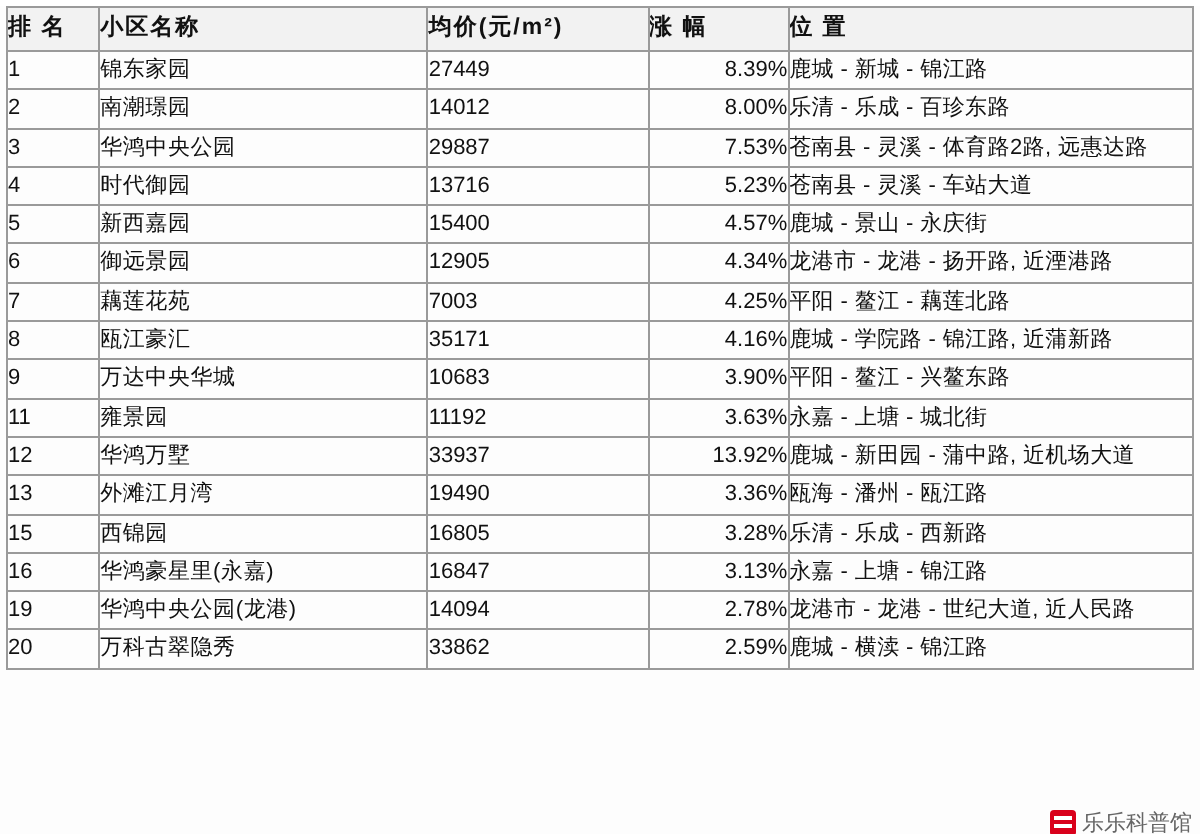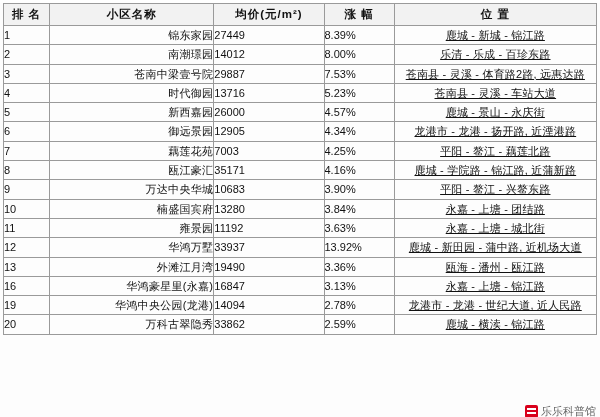--- a/index.html
+++ b/index.html
@@ -33,55 +33,54 @@
     padding: 0;
     height: 18.3px;
     line-height: 18.3px;
     overflow: hidden;
     white-space: nowrap;
   }
   table.rank-table thead th {
     background: #f2f2f2;
     font-weight: bold;
     font-size: 11.5px;
-    text-align: center;
+    text-align: left;
     height: 21px;
     line-height: 21px;
     letter-spacing: 1px;
     margin-top: 37px;
   }
   col.c-rank { width: 46px; }
   col.c-name { width: 164px; }
   col.c-price { width: 110px; }
   col.c-chg { width: 70px; }
   col.c-loc { width: 202px; }
 
   td.rank {
     text-align: left;
     padding-left: 4px;
     font-size: 10.5px;
   }
   td.name {
+    text-align: left;
+    font-size: 11px;
+    letter-spacing: 0.3px;
+  }
+  td.price {
+    font-size: 11px;
+  }
+  td.chg {
     text-align: right;
-    font-size: 11px;
-    letter-spacing: 0.3px;
-  }
-  td.price {
-    font-size: 11px;
-  }
-  td.chg {
-    text-align: left;
     color: #e8382a;
     font-size: 11px;
   }
   td.loc {
-    text-align: center;
+    text-align: left;
     font-size: 10.5px;
     letter-spacing: 0.2px;
-    text-decoration: underline;
   }
   .footer {
     position: absolute;
     right: 4px;
     bottom: 1px;
     font-size: 11px;
     color: #555555;
     display: flex;
     align-items: center;
     gap: 3px;
@@ -141,36 +140,36 @@
       </tr>
       <tr>
         <td class="rank">2</td>
         <td class="name">南潮璟园</td>
         <td class="price">14012</td>
         <td class="chg">8.00%</td>
         <td class="loc">乐清 - 乐成 - 百珍东路</td>
       </tr>
       <tr>
         <td class="rank">3</td>
-        <td class="name">苍南中梁壹号院</td>
+        <td class="name">华鸿中央公园</td>
         <td class="price">29887</td>
         <td class="chg">7.53%</td>
         <td class="loc">苍南县 - 灵溪 - 体育路2路, 远惠达路</td>
       </tr>
       <tr>
         <td class="rank">4</td>
         <td class="name">时代御园</td>
         <td class="price">13716</td>
         <td class="chg">5.23%</td>
         <td class="loc">苍南县 - 灵溪 - 车站大道</td>
       </tr>
       <tr>
         <td class="rank">5</td>
         <td class="name">新西嘉园</td>
-        <td class="price">26000</td>
+        <td class="price">15400</td>
         <td class="chg">4.57%</td>
         <td class="loc">鹿城 - 景山 - 永庆街</td>
       </tr>
       <tr>
         <td class="rank">6</td>
         <td class="name">御远景园</td>
         <td class="price">12905</td>
         <td class="chg">4.34%</td>
         <td class="loc">龙港市 - 龙港 - 扬开路, 近湮港路</td>
       </tr>
@@ -189,27 +188,20 @@
         <td class="loc">鹿城 - 学院路 - 锦江路, 近蒲新路</td>
       </tr>
       <tr>
         <td class="rank">9</td>
         <td class="name">万达中央华城</td>
         <td class="price">10683</td>
         <td class="chg">3.90%</td>
         <td class="loc">平阳 - 鳌江 - 兴鳌东路</td>
       </tr>
       <tr>
-        <td class="rank">10</td>
-        <td class="name">楠盛国宾府</td>
-        <td class="price">13280</td>
-        <td class="chg">3.84%</td>
-        <td class="loc">永嘉 - 上塘 - 团结路</td>
-      </tr>
-      <tr>
         <td class="rank">11</td>
         <td class="name">雍景园</td>
         <td class="price">11192</td>
         <td class="chg">3.63%</td>
         <td class="loc">永嘉 - 上塘 - 城北街</td>
       </tr>
       <tr>
         <td class="rank">12</td>
         <td class="name">华鸿万墅</td>
         <td class="price">33937</td>
@@ -217,20 +209,27 @@
         <td class="loc">鹿城 - 新田园 - 蒲中路, 近机场大道</td>
       </tr>
       <tr>
         <td class="rank">13</td>
         <td class="name">外滩江月湾</td>
         <td class="price">19490</td>
         <td class="chg">3.36%</td>
         <td class="loc">瓯海 - 潘州 - 瓯江路</td>
       </tr>
       <tr>
+        <td class="rank">15</td>
+        <td class="name">西锦园</td>
+        <td class="price">16805</td>
+        <td class="chg">3.28%</td>
+        <td class="loc">乐清 - 乐成 - 西新路</td>
+      </tr>
+      <tr>
         <td class="rank">16</td>
         <td class="name">华鸿豪星里(永嘉)</td>
         <td class="price">16847</td>
         <td class="chg">3.13%</td>
         <td class="loc">永嘉 - 上塘 - 锦江路</td>
       </tr>
       <tr>
         <td class="rank">19</td>
         <td class="name">华鸿中央公园(龙港)</td>
         <td class="price">14094</td>

